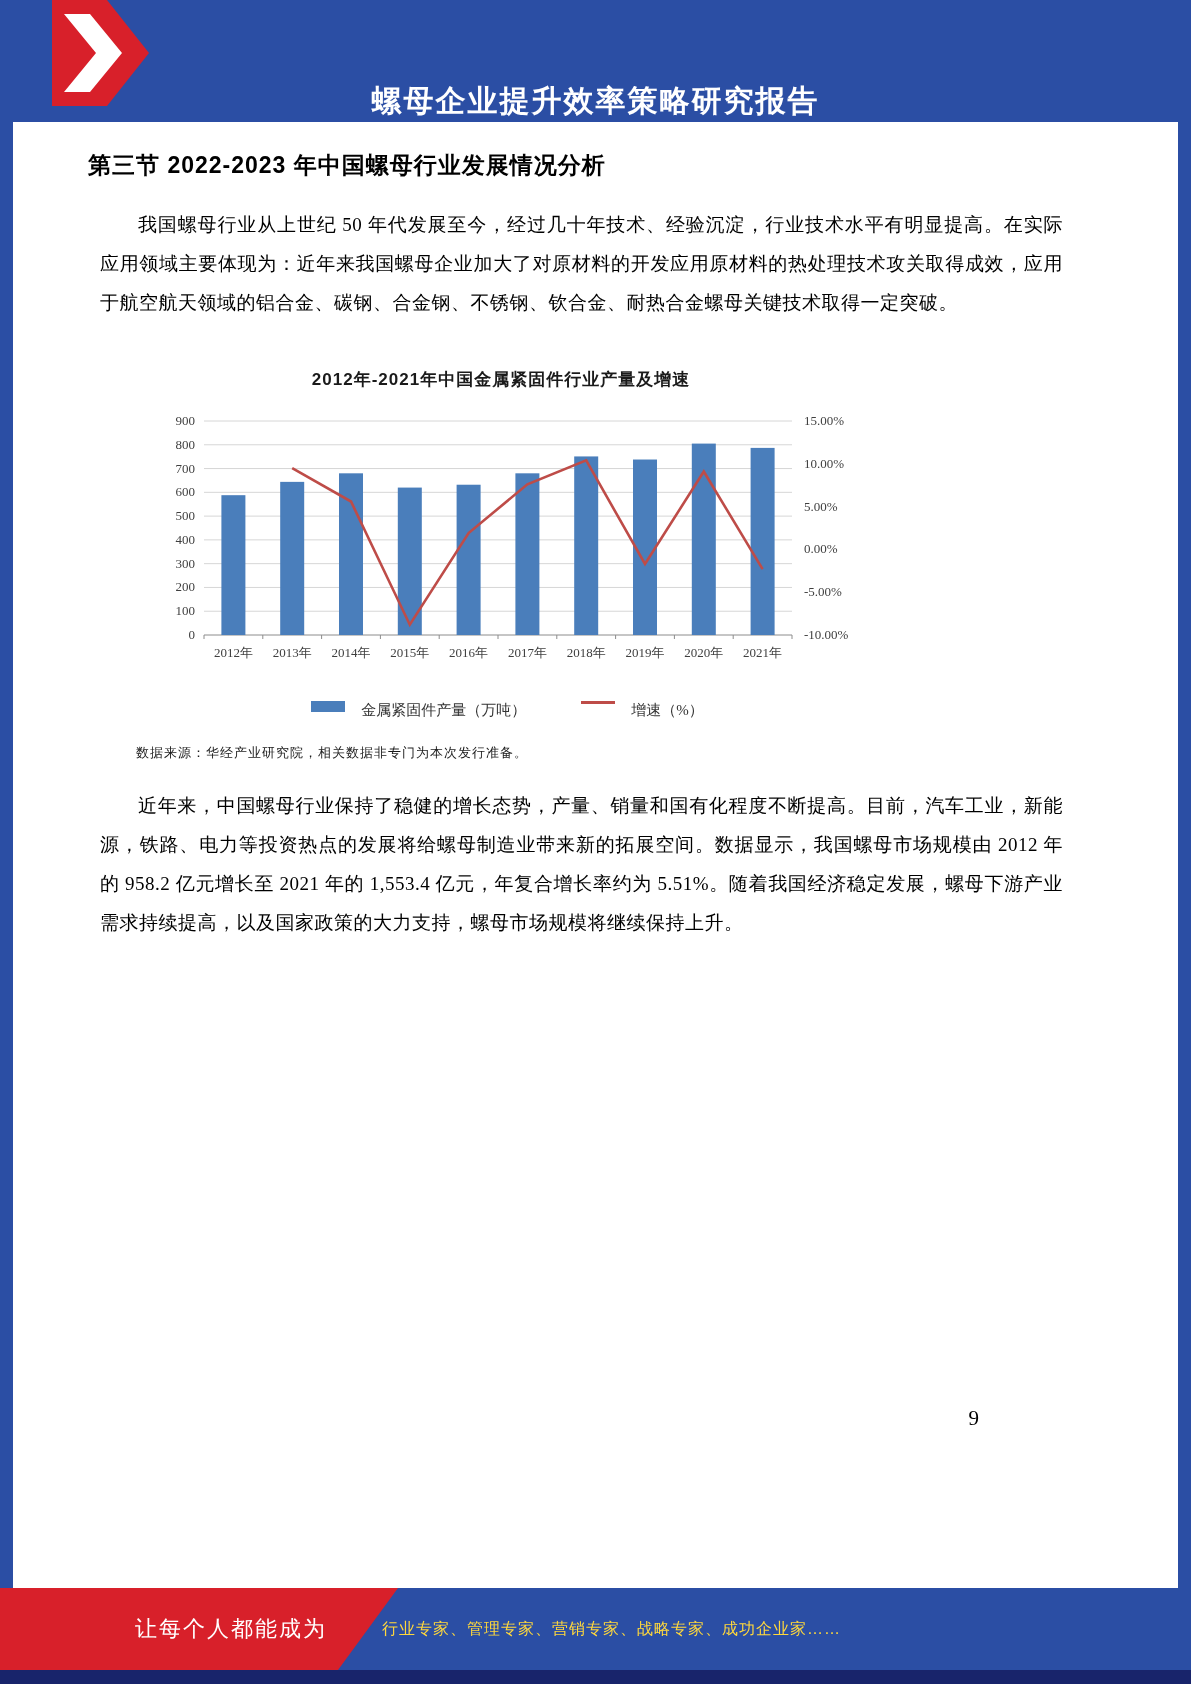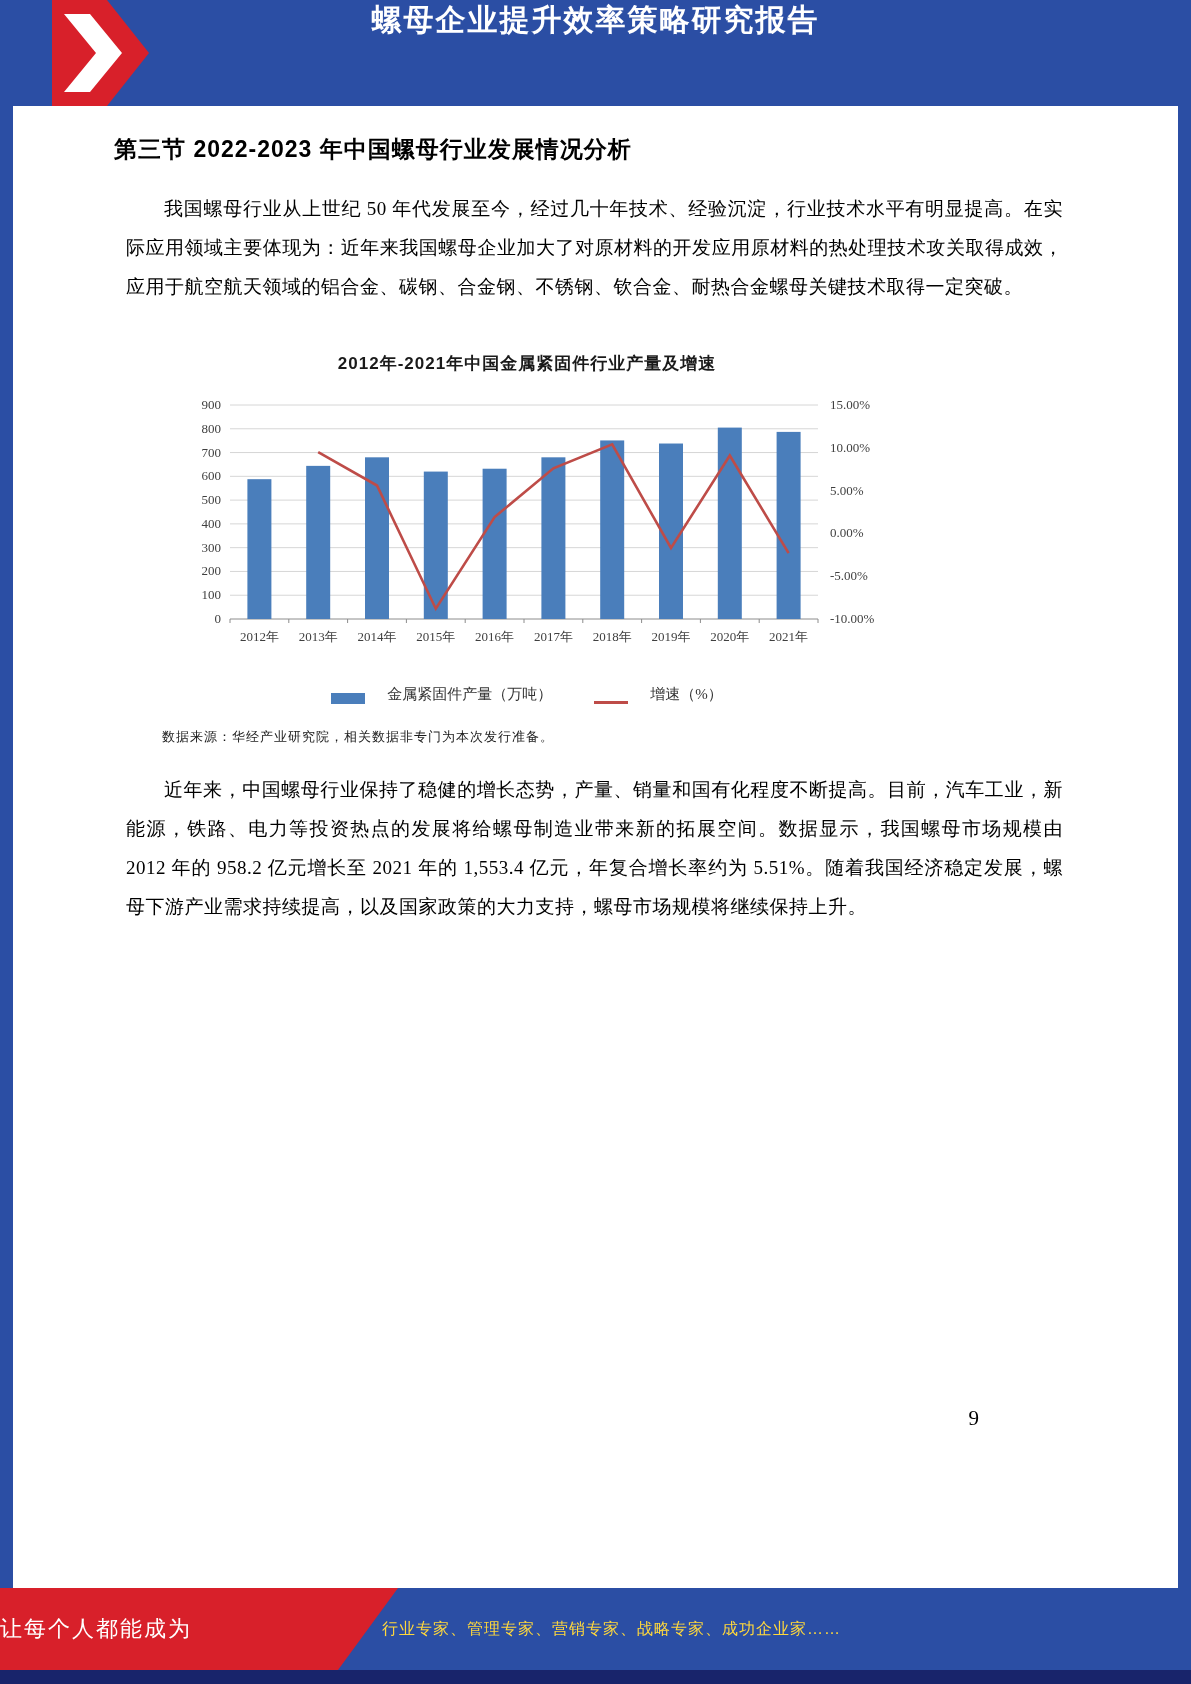--- a/index.html
+++ b/index.html
@@ -18,31 +18,31 @@
     --red:#d8202a;
     --navy:#18246b;
     --yellow:#ffd83c;
   }
   .side-border{position:absolute;top:0;bottom:0;width:13px;background:var(--blue);z-index:1;}
   .side-border.left{left:0;}
   .side-border.right{right:0;}
 
   
   .header{
-    position:relative;height:106px;background:var(--blue);
-    display:flex;align-items:flex-start;justify-content:center;z-index:2;
+    position:relative;height:122px;background:var(--blue);
+    display:flex;align-items:flex-end;justify-content:center;z-index:2;
   }
   .header h1{
     margin:0;color:#fff;font-size:30px;font-weight:bold;letter-spacing:2px;
     font-family:"Liberation Sans",sans-serif;
   }
   .logo{position:absolute;left:52px;top:0;width:97px;height:106px;}
 
   
-  .content{position:relative;padding:28px 128px 0 114px;z-index:0;}
+  .content{position:relative;padding:28px 128px 0 88px;z-index:0;}
   .section-heading{
     margin:0;font-size:23px;font-weight:bold;color:#000;
     font-family:"Liberation Sans",sans-serif;letter-spacing:1px;
   }
   .subsection-heading{
     margin:54px 0 0 0;font-size:25px;font-weight:bold;color:#000;
     font-family:"Liberation Sans",sans-serif;letter-spacing:1px;
   }
   p.body-para{
     margin:24px 0 0 12px;
@@ -55,41 +55,41 @@
   figure.chart{margin:46px 0 0 46px;width:734px;}
   .chart-title{
     text-align:center;font-size:17px;font-weight:bold;color:#1a1a1a;
     font-family:"Liberation Sans",sans-serif;margin-bottom:18px;letter-spacing:1px;
   }
   .chart-canvas{width:730px;}
   .chart-legend{
     display:flex;justify-content:center;align-items:center;gap:42px;
     margin-top:14px;font-size:15px;color:#333;
   }
-  .legend-item{display:flex;align-items:flex-end;gap:22px;}
+  .legend-item{display:flex;align-items:flex-start;gap:16px;margin-left:13px;}
   .swatch-bar{display:inline-block;width:34px;height:11px;background:#4a7ebb;}
   .swatch-line{display:inline-block;width:34px;height:3px;background:#be4c48;}
 
   .source-note{
     margin:24px 0 0 48px;font-size:13px;letter-spacing:1px;color:#1a1a1a;
   }
 
   .page-number{
     position:absolute;right:212px;top:1406px;
     font-size:21px;color:#000;
   }
 
   
   .footer{position:absolute;left:0;right:0;bottom:0;height:96px;z-index:2;}
   .footer-main{position:absolute;left:0;right:0;top:0;bottom:14px;background:var(--blue);}
   .footer-strip{position:absolute;left:0;right:0;bottom:0;height:14px;background:var(--navy);}
   .footer-red{
     position:absolute;left:0;top:0;bottom:14px;width:410px;background:var(--red);
     clip-path:polygon(0 0,398px 0,338px 100%,0 100%);
-    display:flex;align-items:center;
+    display:flex;align-items:center;padding-left:135px;
   }
   .footer-red span{
     color:#fff;font-size:22px;font-family:"Liberation Sans",sans-serif;letter-spacing:2px;
   }
   .footer-blue-text{
     position:absolute;left:382px;top:0;bottom:14px;display:flex;align-items:center;
   }
   .footer-blue-text span{
     color:var(--yellow);font-size:16px;font-family:"Liberation Sans",sans-serif;letter-spacing:1px;
   }

